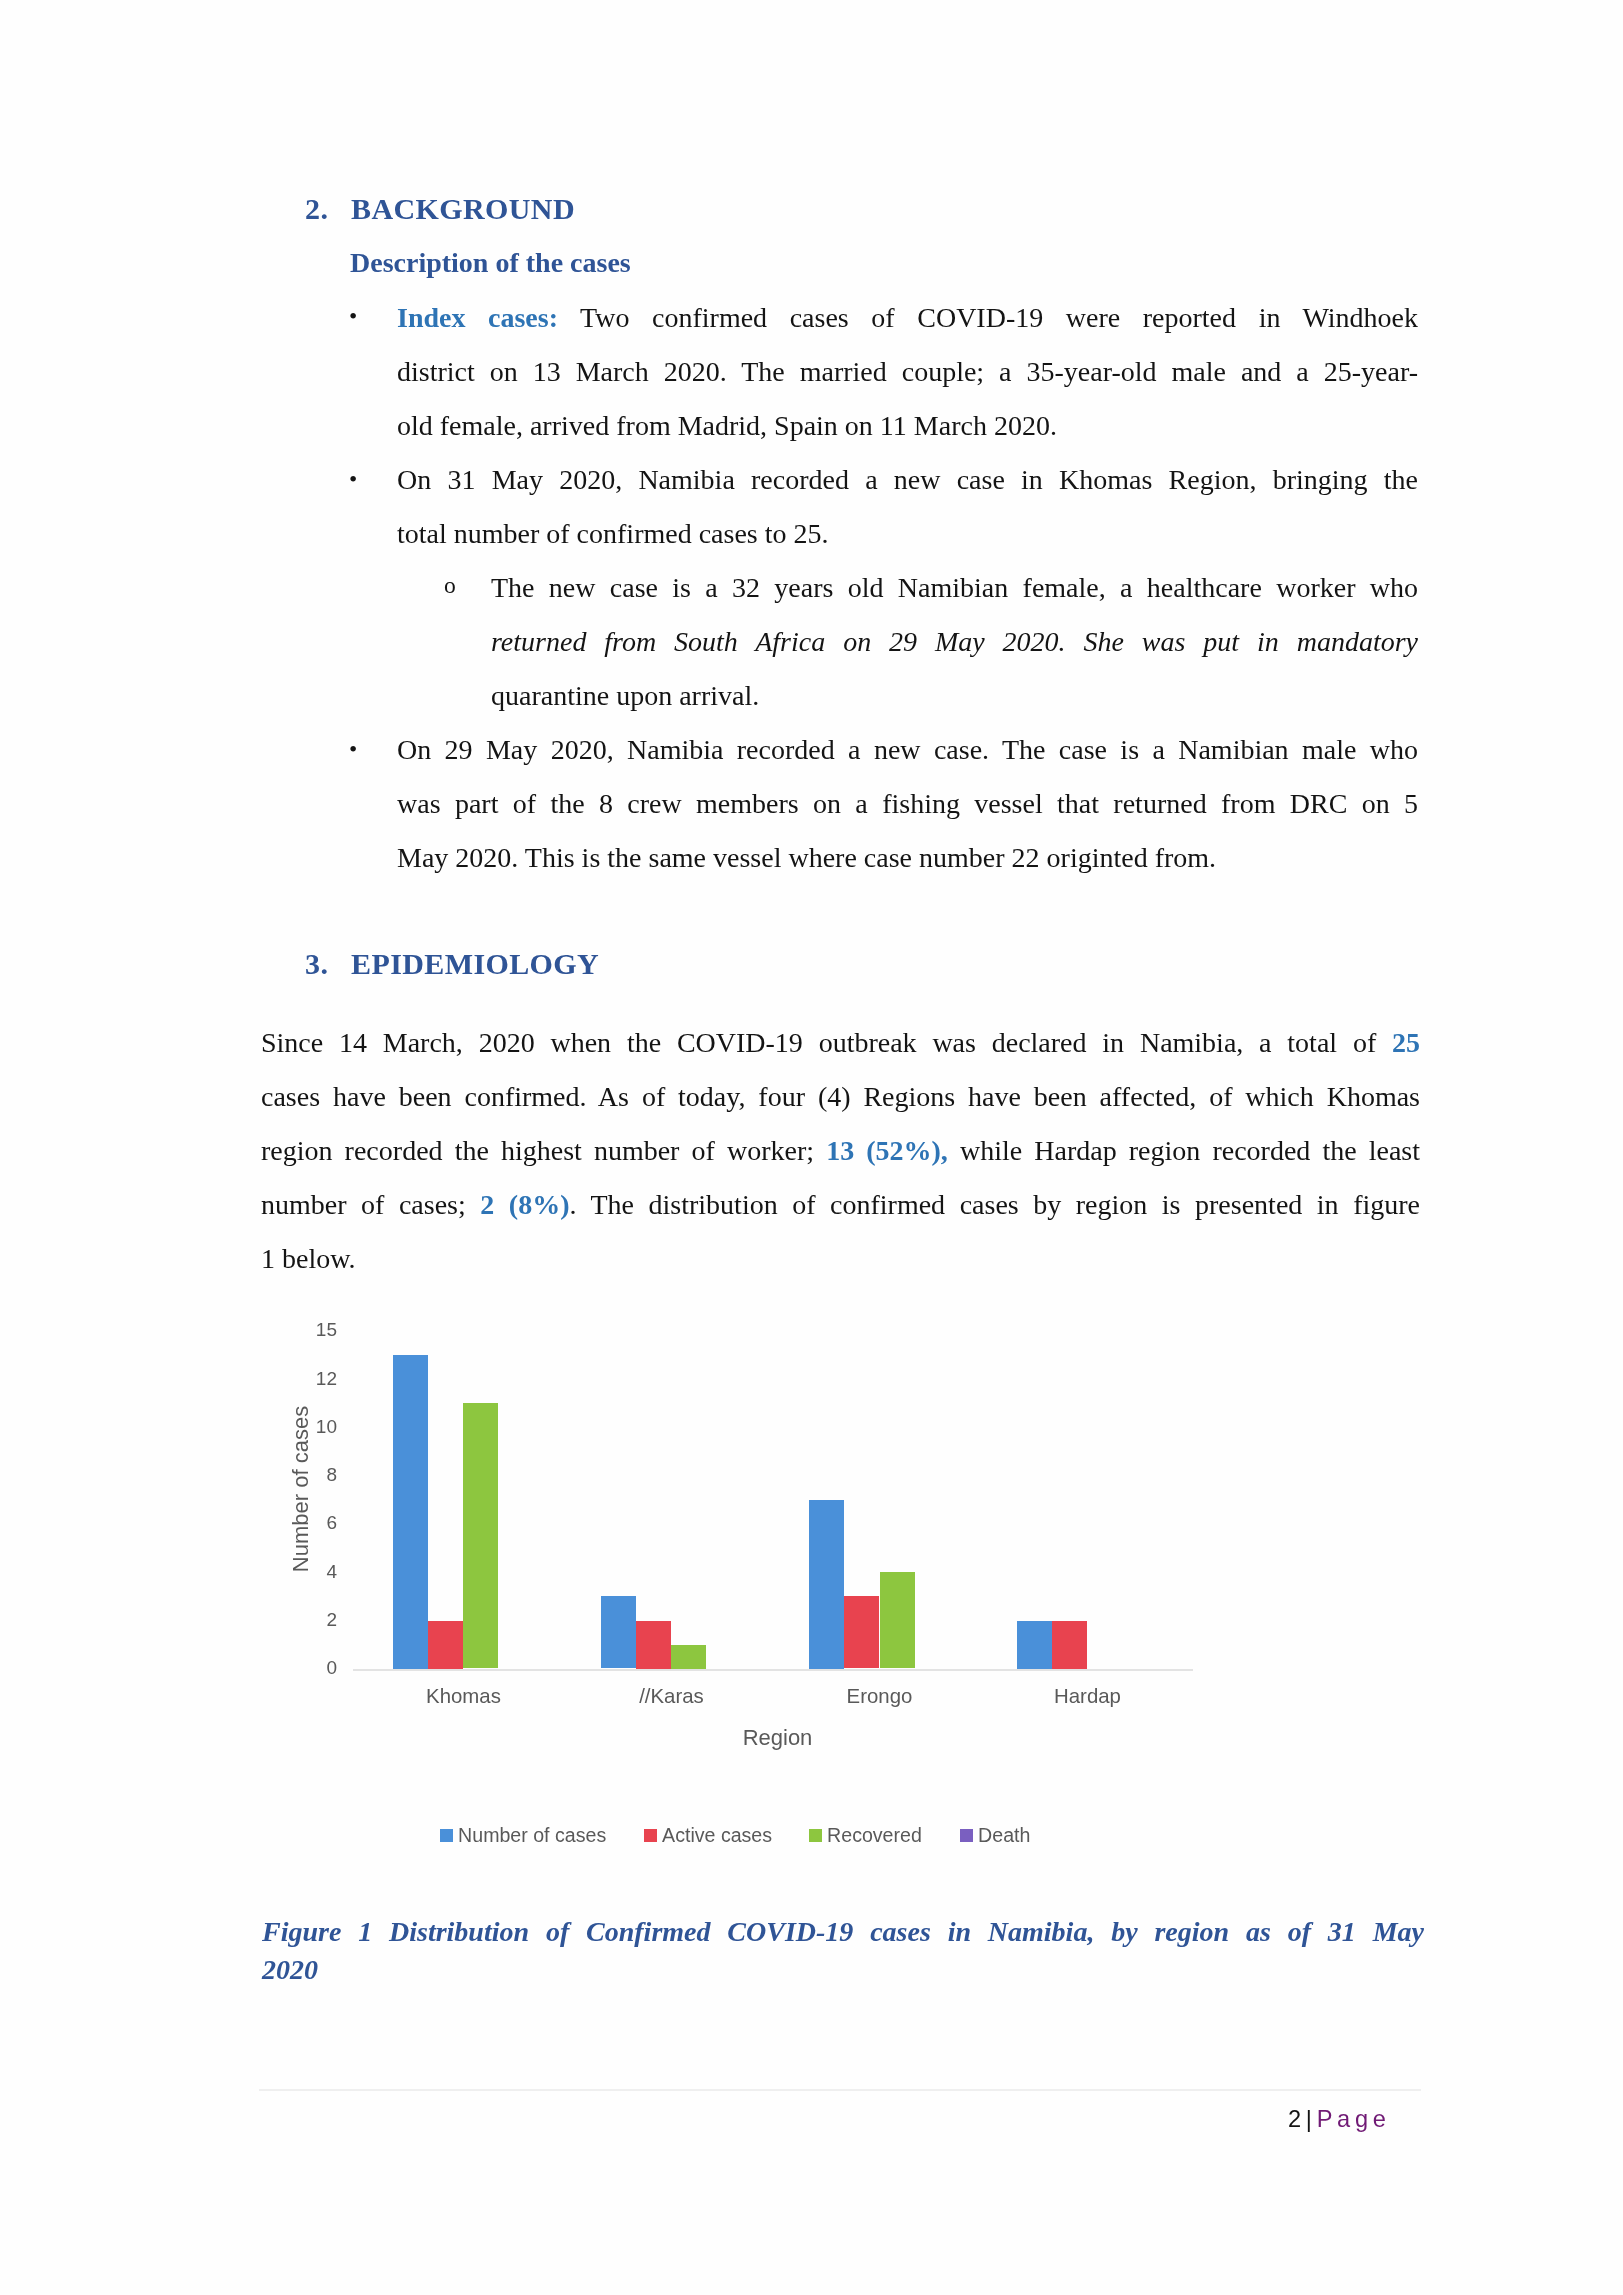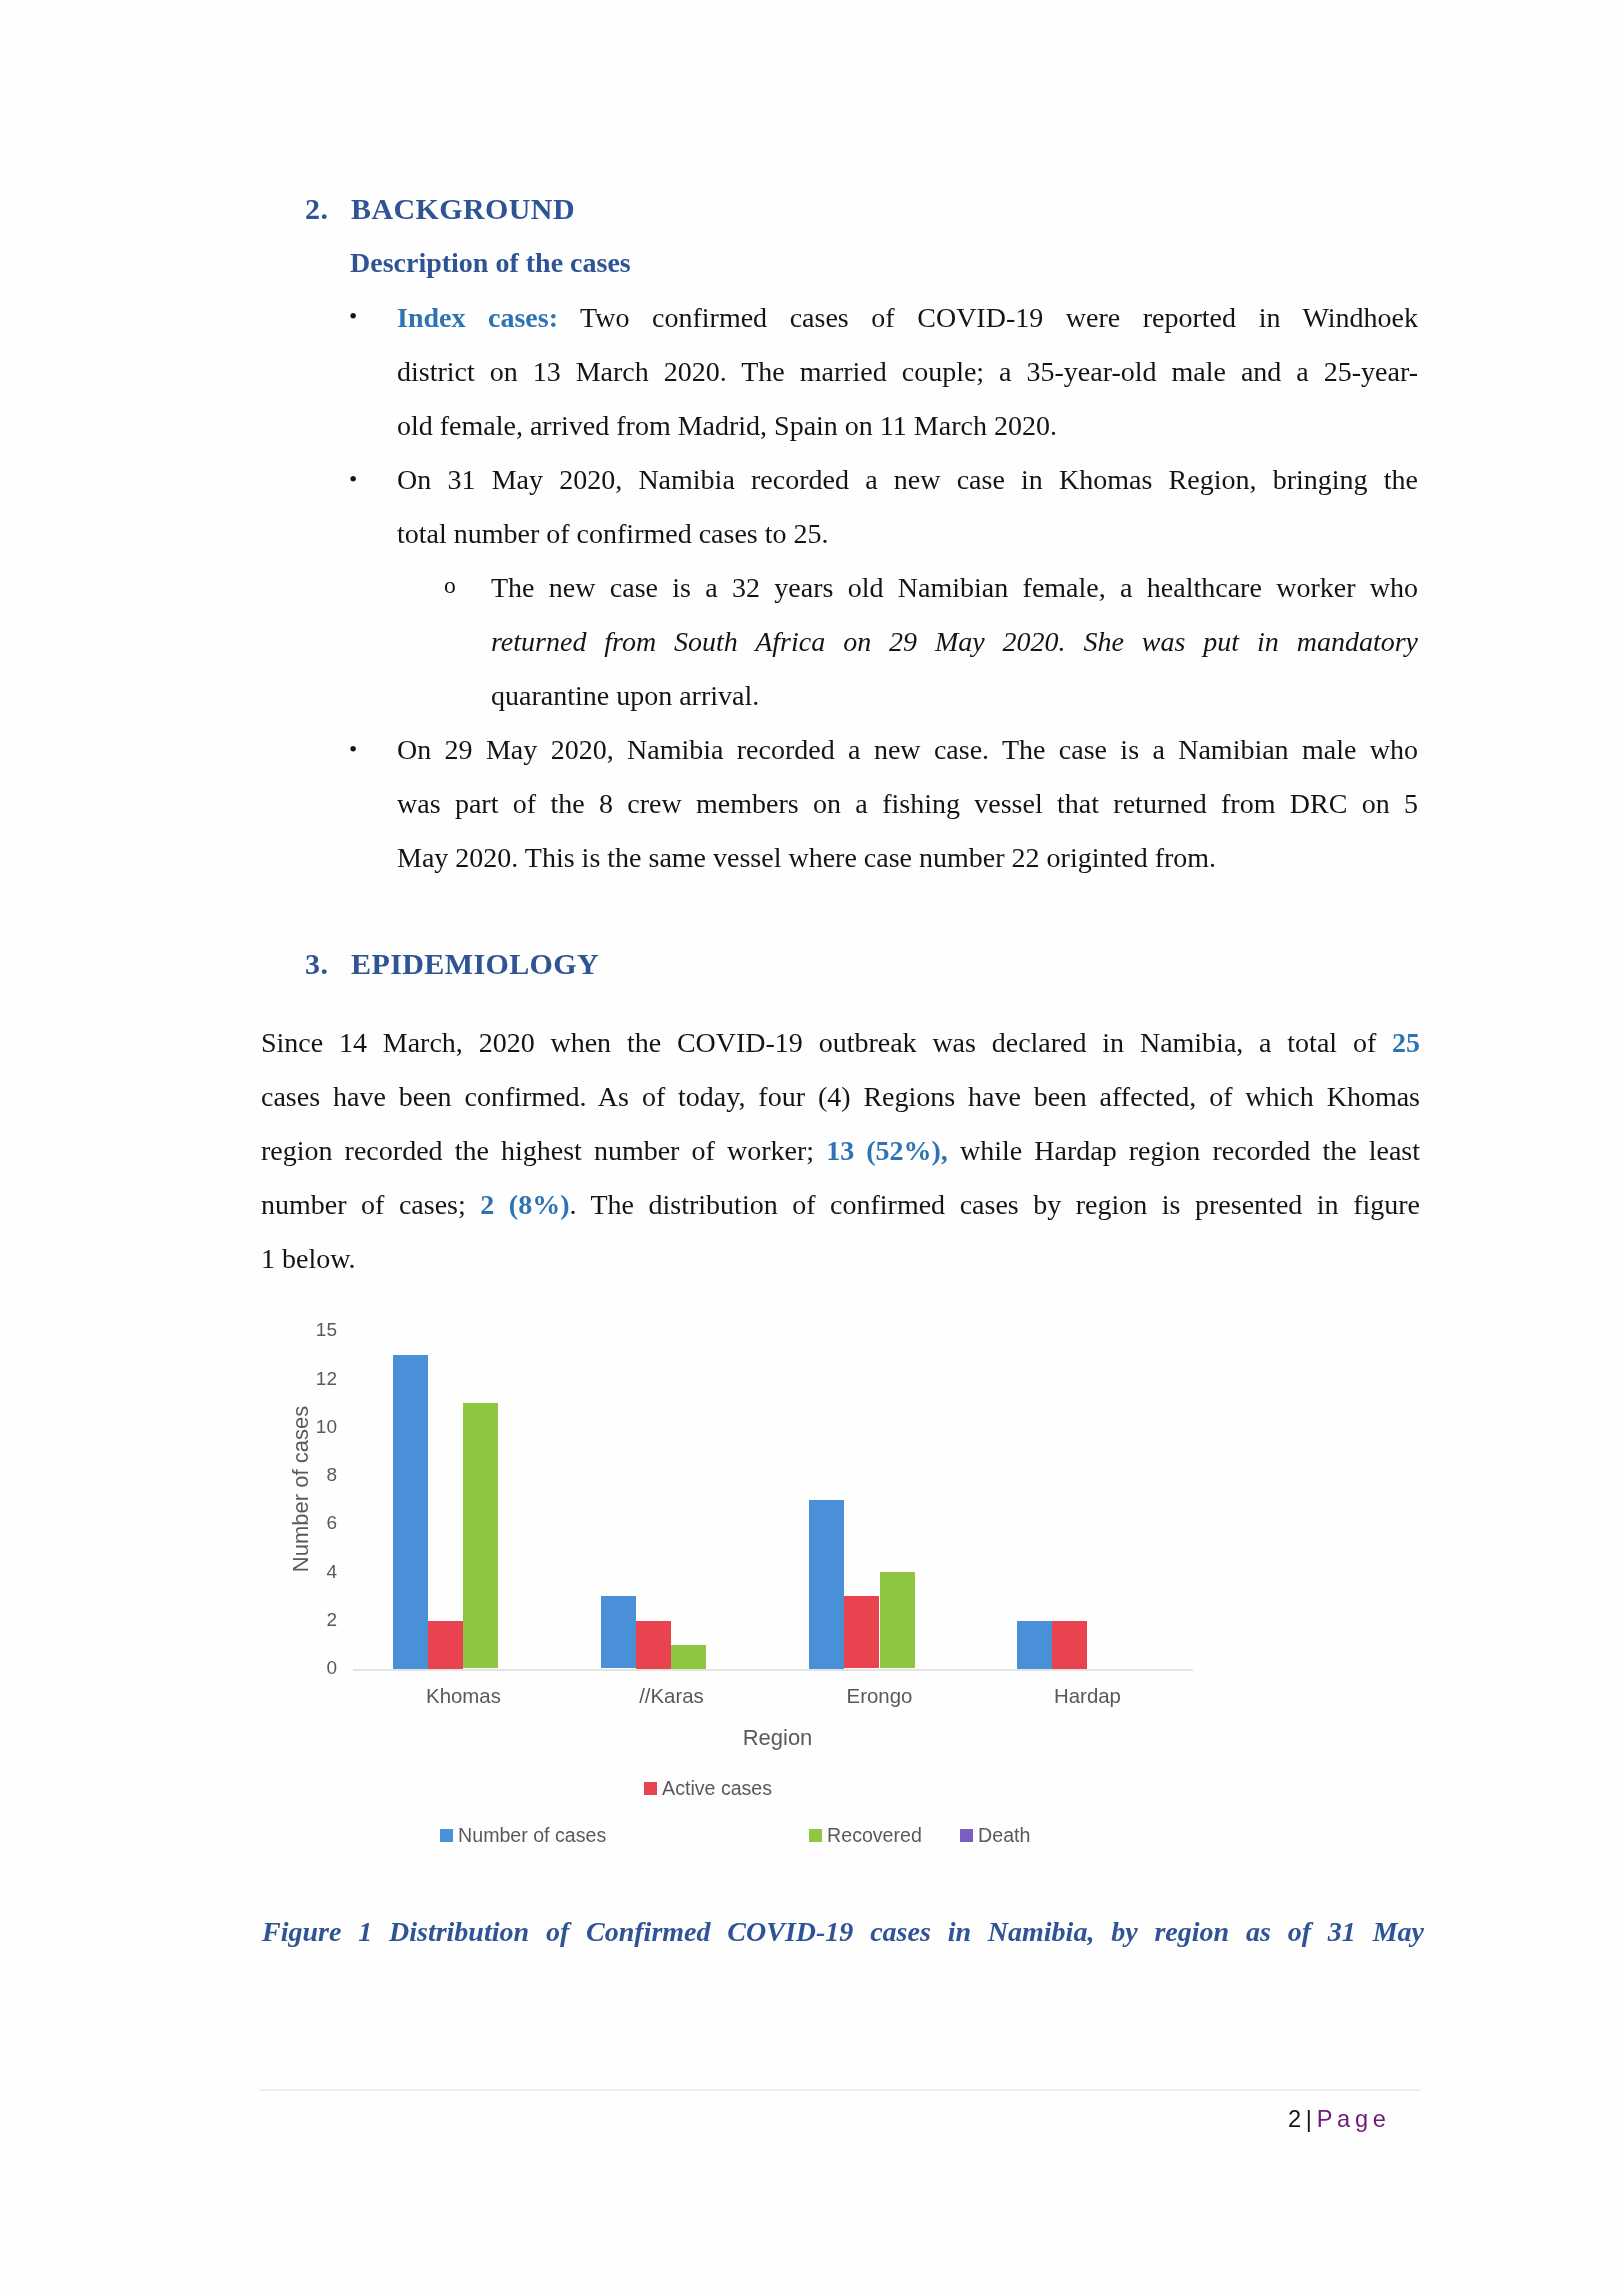--- a/index.html
+++ b/index.html
@@ -115,37 +115,38 @@
         <div class="abs chart-text cat" style="left: 1009px; top: 1685px;">Hardap</div>
       </div>
 
     <div class="abs chart-text axis-title" style="left:699px; top:1725px; width:157px; text-align:center;">Region</div>
 
     <div id="legend">
         <div class="legend-item chart-text" style="left: 440px; top: 1824px;">
           <span class="swatch" style="background: rgb(74, 144, 217);"></span>
           <span>Number of cases</span>
         </div>
-        <div class="legend-item chart-text" style="left: 644px; top: 1777px;">
+        <div class="legend-item chart-text" style="left: 644px; top: 1824px;">
           <span class="swatch" style="background: rgb(232, 67, 79);"></span>
           <span>Active cases</span>
         </div>
         <div class="legend-item chart-text" style="left: 809px; top: 1824px;">
           <span class="swatch" style="background: rgb(141, 198, 63);"></span>
           <span>Recovered</span>
         </div>
         <div class="legend-item chart-text" style="left: 960px; top: 1824px;">
           <span class="swatch" style="background: rgb(122, 95, 192);"></span>
           <span>Death</span>
         </div>
       </div>
   </div>
 
   <div class="abs caption" style="left:262px; top:1913px; width:1162px;font-style:italic;">
     <div style="text-align:justify; text-align-last:justify;">Figure 1 Distribution of Confirmed COVID-19 cases in Namibia, by region as of 31 May</div>
+    <div>2020</div>
   </div>
 
   <div class="footer-rule"></div>
   <div class="abs pagenum" style="left:1288px; top:2106px;">
     <span class="n">2</span><span class="sep">|</span><span class="pg">Page</span>
   </div>
 </div>
 
 
 </body></html>

